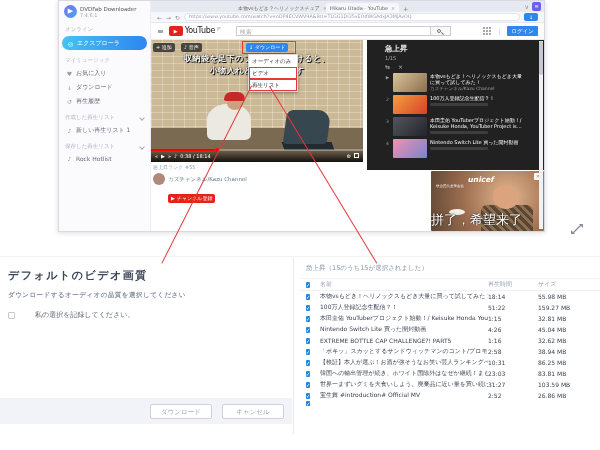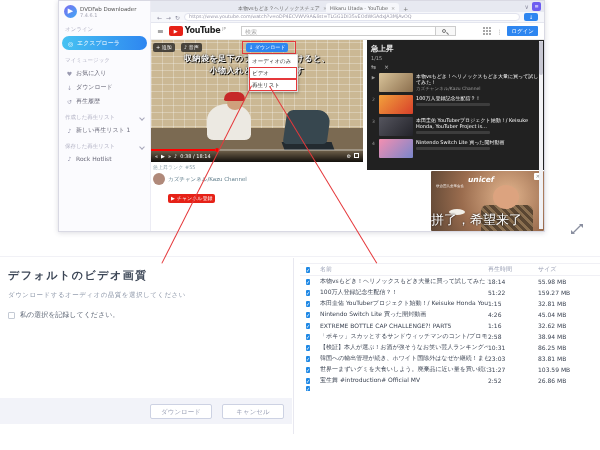--- a/index.html
+++ b/index.html
@@ -41,21 +41,21 @@
   .navbar { height:11px; background:#f6f7fb; border-bottom:1px solid #e4e6ef; display:flex; align-items:center; gap:4px; padding:0 6px; }
   .nv { font-size:6px; color:#8a8a9d; }
   .url { flex:1; height:7.5px; background:#fff; border:1px solid #e1e3ee; border-radius:4px;
          font-size:4.8px; line-height:6.5px; color:#9a9aac; padding:0 4px; white-space:nowrap; overflow:hidden; }
   .nv-dl { width:14px; height:8px; background:#2e86f0; border-radius:2px; color:#fff; font-size:5px; text-align:center; line-height:8px; }
 
   .ythead { height:17px; background:#fff; border-bottom:1px solid #ebebeb; display:flex; align-items:center; gap:5px; padding:0 6px; }
   .burger { font-size:8px; color:#555; }
   .ylogo { display:flex; align-items:flex-start; gap:2px; }
   .ylogo .badge { width:14px; height:10px; background:#e62117; border-radius:2px; color:#fff; font-size:5px; text-align:center; line-height:10px; }
-  .ylogo .word { font-size:8px; font-weight:bold; color:#222; letter-spacing:-.3px; }
+  .ylogo .word { font-size:8px; font-weight:normal; color:#222; letter-spacing:-.3px; }
   .ylogo .jp { font-size:4px; color:#999; }
   .ysearch { margin-left:10px; width:215px; height:10.5px; border:1px solid #ccc; display:flex; }
   .ysearch input { flex:1; border:none; outline:none; font-size:6px; padding:0 3px; color:#333; font-family:inherit; }
   .ysearch input::placeholder { color:#aaa; }
   .ysearch .seg { width:20px; background:#f8f8f8; border-left:1px solid #ccc; position:relative; }
   .lens { position:absolute; left:6px; top:2px; width:4px; height:4px; border:1px solid #777; border-radius:50%; }
   .lens::after { content:""; position:absolute; left:3.5px; top:3.5px; width:3px; height:1px; background:#777; transform:rotate(45deg); }
   .ygrid { width:8px; height:8px; margin-left:auto; display:grid; grid-template-columns:repeat(3,1fr); gap:1px; }
   .ygrid i { background:#8a8a8a; border-radius:50%; }
   .ydots { font-size:6px; color:#888; }
@@ -100,21 +100,21 @@
   .chname { font-size:5.5px; color:#607d8b; }
   .subbtn { margin:2px 0 0 15px; display:inline-flex; gap:2px; align-items:center; background:#e62117; color:#fff;
             font-size:5px; padding:1.5px 3px; border-radius:2px; }
   .views { position:absolute; left:183px; top:188px; width:72px; text-align:right; }
   .views .v1 { font-size:6.5px; color:#555; white-space:nowrap; }
   .likes { margin-top:3px; display:flex; justify-content:flex-end; gap:6px; font-size:5.5px; color:#777;
            border-bottom:1px solid #aaa; padding-bottom:2px; }
   .likes svg { vertical-align:-1px; }
 
   
-  .pl { position:absolute; left:216px; top:39px; width:177px; height:130px; background:#212121; color:#eee; padding:4px 4px; }
+  .pl { position:absolute; left:216px; top:39px; width:177px; height:130px; background:#212121; color:#eee; padding:4px 18px; }
   .pl-title { font-size:7.5px; font-weight:bold; }
   .pl-sub { font-size:5px; color:#aaa; margin-top:1px; }
   .pl-ic { margin:2px 0 3px; font-size:6px; color:#bbb; display:flex; gap:8px; }
   .pli { display:flex; gap:3px; margin-bottom:3px; }
   .pli .idx { width:5px; font-size:4.5px; color:#999; padding-top:2px; text-align:center; }
   .pli .th { width:34px; height:19px; border-radius:1px; flex:none; }
   .th1 { background:linear-gradient(135deg,#d9c49a,#8c6f4e); }
   .th2 { background:linear-gradient(135deg,#f2a13c,#d8402a); }
   .th3 { background:linear-gradient(135deg,#55555e,#23232a); }
   .th4 { background:linear-gradient(135deg,#f48fb1,#7986cb); }
@@ -145,27 +145,27 @@
   .rline { position:absolute; border-top:1.5px solid #e5383b; transform-origin:0 0; z-index:9; }
   .rlineA { left:252px; top:86px; width:199px; transform:rotate(116.8deg); }
   .rlineB { left:270px; top:86px; width:207px; transform:rotate(58.8deg); }
 
   .panels-rule { position:absolute; left:0; top:256px; width:600px; border-top:1px solid #f1f1f6; }
   .vdiv { position:absolute; left:293px; top:258px; height:176px; border-left:1px solid #e8e8f0; }
 
   
   .qdlg { position:absolute; left:0; top:258px; width:292px; height:168px; background:#fff; }
   .q-title { margin:10px 0 0 8px; font-size:11px; font-weight:bold; color:#3d4757; letter-spacing:1.5px; }
-  .q-sub { margin:8px 0 0 8px; font-size:6.5px; color:#8a94a6; letter-spacing:.5px; }
+  .q-sub { margin:8px 0 0 8px; font-size:6.5px; color:#8a94a6; letter-spacing:.5px;font-weight:bold; }
   .q-opts { margin:14px 0 0 8px; }
   .q-row { display:flex; gap:5px; align-items:center; margin-bottom:6px; font-size:7px; color:#5a6372; }
   .radio { width:7px; height:7px; border:1px solid #b9c0cc; border-radius:50%; position:relative; flex:none; }
   .radio.sel { border-color:#2e86f0; }
   .radio.sel::after { content:""; position:absolute; inset:1.5px; background:#2e86f0; border-radius:50%; }
-  .q-remember { display:flex; gap:5px; align-items:center; margin:10px 0 0 8px; font-size:7px; color:#5a6372; }
+  .q-remember { display:flex; gap:20px; align-items:center; margin:10px 0 0 8px; font-size:7px; color:#5a6372; }
   .cbx { width:7px; height:7px; border:1px solid #c4cad4; border-radius:1px; flex:none; }
   .q-foot { position:absolute; left:0; top:140px; width:100%; height:26px; background:#f2f3f9;
             display:flex; justify-content:flex-end; align-items:center; gap:10px; padding-right:8px; }
   .gbtn { width:62px; height:15px; background:#fff; border:1px solid #cdd2e3; border-radius:2px;
           font-size:6.5px; color:#9aa0b5; text-align:center; line-height:14px; }
 
   
   .fpanel { position:absolute; left:300px; top:258px; width:300px; height:178px; background:#fff; overflow:hidden; }
   .f-head { margin:6px 0 0 6px; font-size:6.5px; color:#8a94a6; }
   .f-cols { margin-top:5px; height:13px; border-top:1px solid #f0f0f5; border-bottom:1px solid #f0f0f5;
@@ -415,20 +415,21 @@
     <span class="cbx"></span>
     <span>私の選択を記録してください。</span>
   </div>
   <div class="q-foot">
     <div class="gbtn">ダウンロード</div>
     <div class="gbtn">キャンセル</div>
   </div>
 </div>
 
 <div class="fpanel">
+  <div class="f-head">急上昇（15のうち15が選択されました）</div>
   <div class="f-cols">
     <span class="c-check"><span class="bluecb">✓</span></span>
     <span class="c-name">名前</span>
     <span class="c-dur">再生時間</span>
     <span class="c-size">サイズ</span>
   </div>
 
   <div class="f-row">
       <span class="c-check"><span class="bluecb">✓</span></span>
       <span class="c-name">本物vsもどき！ヘリノックスもどき大量に買って試してみた！</span>

